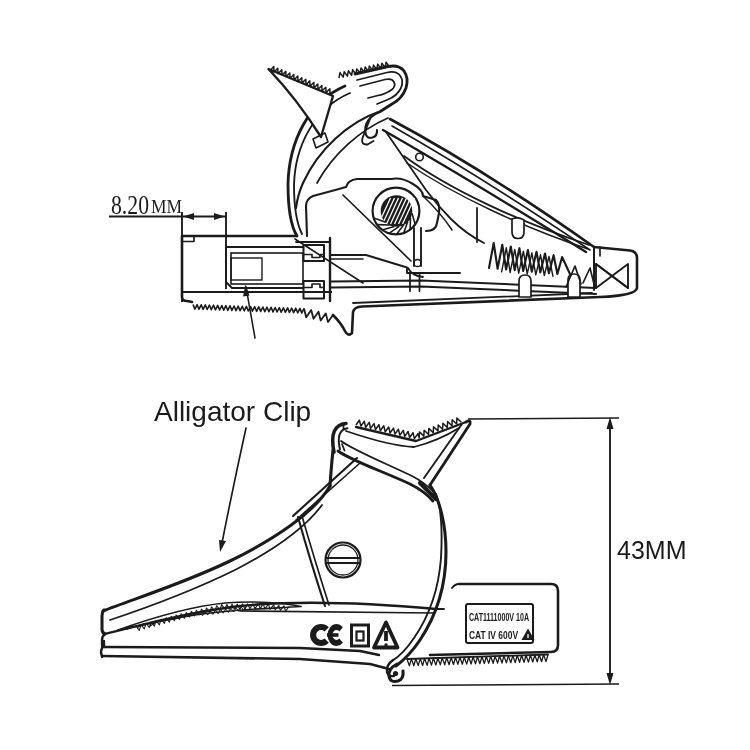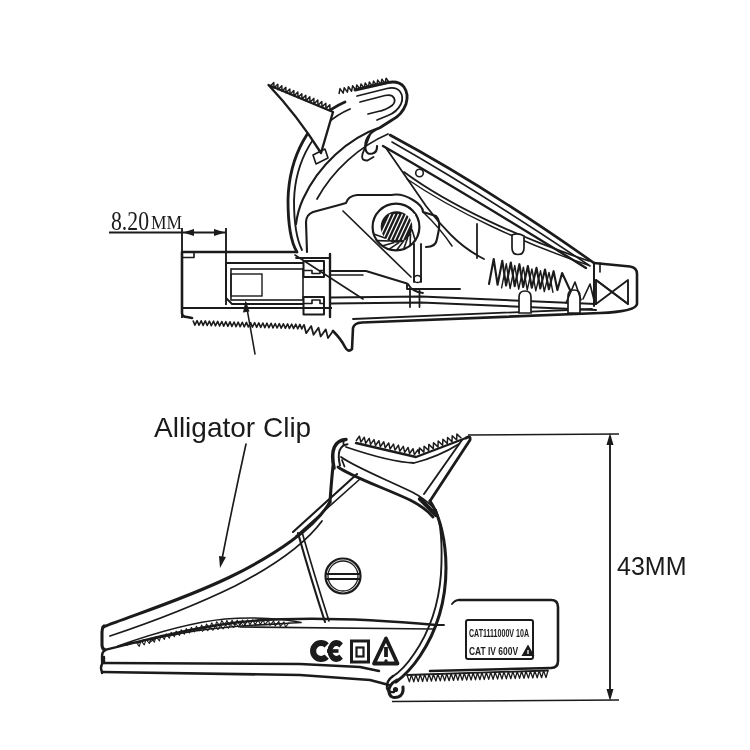--- a/index.html
+++ b/index.html
@@ -1,15 +1,15 @@
 <!DOCTYPE html>
 <html><head><meta charset="utf-8">
 <style>
 html,body{margin:0;padding:0;background:#ffffff;}
-#page{width:750px;height:694px;position:relative;background:#ffffff;overflow:hidden;margin-top:16px;}
+#page{width:750px;height:694px;position:relative;background:#ffffff;overflow:hidden;}
 </style></head>
 <body>
 <div id="page">
 <svg width="750" height="750" viewBox="0 0 750 750">
 <text x="111" y="214" font-family="Liberation Serif, serif" font-size="27" fill="#1b1b1b" textLength="38" lengthAdjust="spacingAndGlyphs">8.20</text>
 <text x="151" y="213" font-family="Liberation Serif, serif" font-size="18" fill="#1b1b1b" textLength="31" lengthAdjust="spacingAndGlyphs">MM</text>
 <line x1="109" y1="216.5" x2="182" y2="216.5" stroke="#1b1b1b" stroke-width="1.89"></line>
 <path d="M183,216.5 L225,216.5" stroke="#1b1b1b" stroke-width="1.89" fill="none" stroke-linecap="round" stroke-linejoin="round"></path>
 <path d="M183,216.5 L194,213 L194,220 Z" fill="#1b1b1b" stroke="none"></path>
 <path d="M225,216.5 L214,213 L214,220 Z" fill="#1b1b1b" stroke="none"></path>

